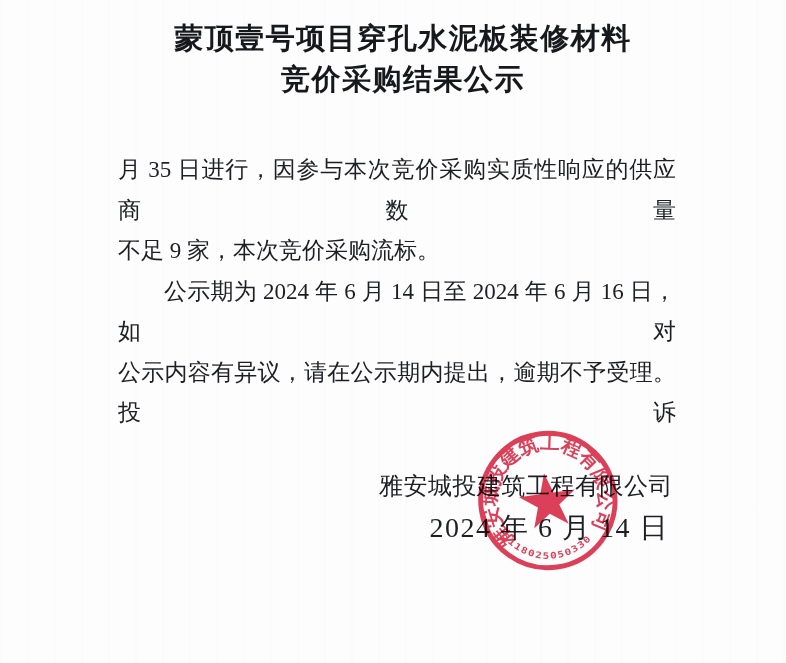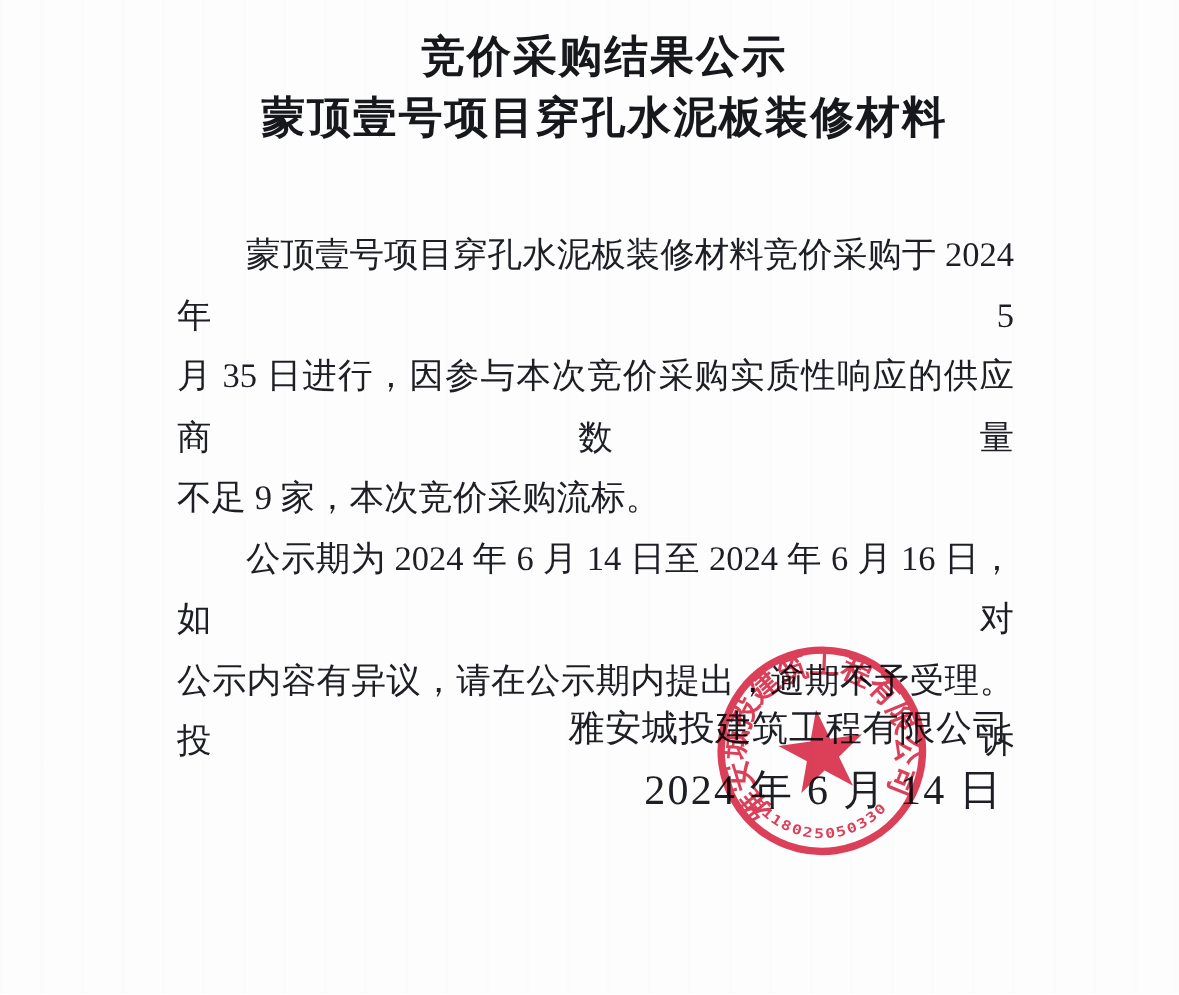--- a/index.html
+++ b/index.html
@@ -47,26 +47,25 @@
     letter-spacing:1px;
     font-family:"DejaVu Sans Mono","Liberation Mono",monospace;
   }
 </style>
 </head>
 <body>
 
 <div class="page">
 
   <h1 class="title">
+    <span class="title-line">蒙顶壹号项目穿孔水泥板装修材料</span>
     <span class="title-line">竞价采购结果公示</span>
-    <span class="title-line">蒙顶壹号项目穿孔水泥板装修材料</span>
   </h1>
 
   <div class="doc-body">
-    <div class="line indent fill">蒙顶壹号项目穿孔水泥板装修材料竞价采购于 2024 年 5</div>
     <div class="line fill">月 35 日进行，因参与本次竞价采购实质性响应的供应商数量</div>
     <div class="line">不足 9 家，本次竞价采购流标。</div>
     <div class="line indent fill">公示期为 2024 年 6 月 14 日至 2024 年 6 月 16 日，如对</div>
     <div class="line fill">公示内容有异议，请在公示期内提出，逾期不予受理。投诉</div>
   </div>
 
   <div class="signature">
     <div class="sig-company">雅安城投建筑工程有限公司</div>
     <div class="sig-date">2024 年 6 月 14 日</div>
   </div>

